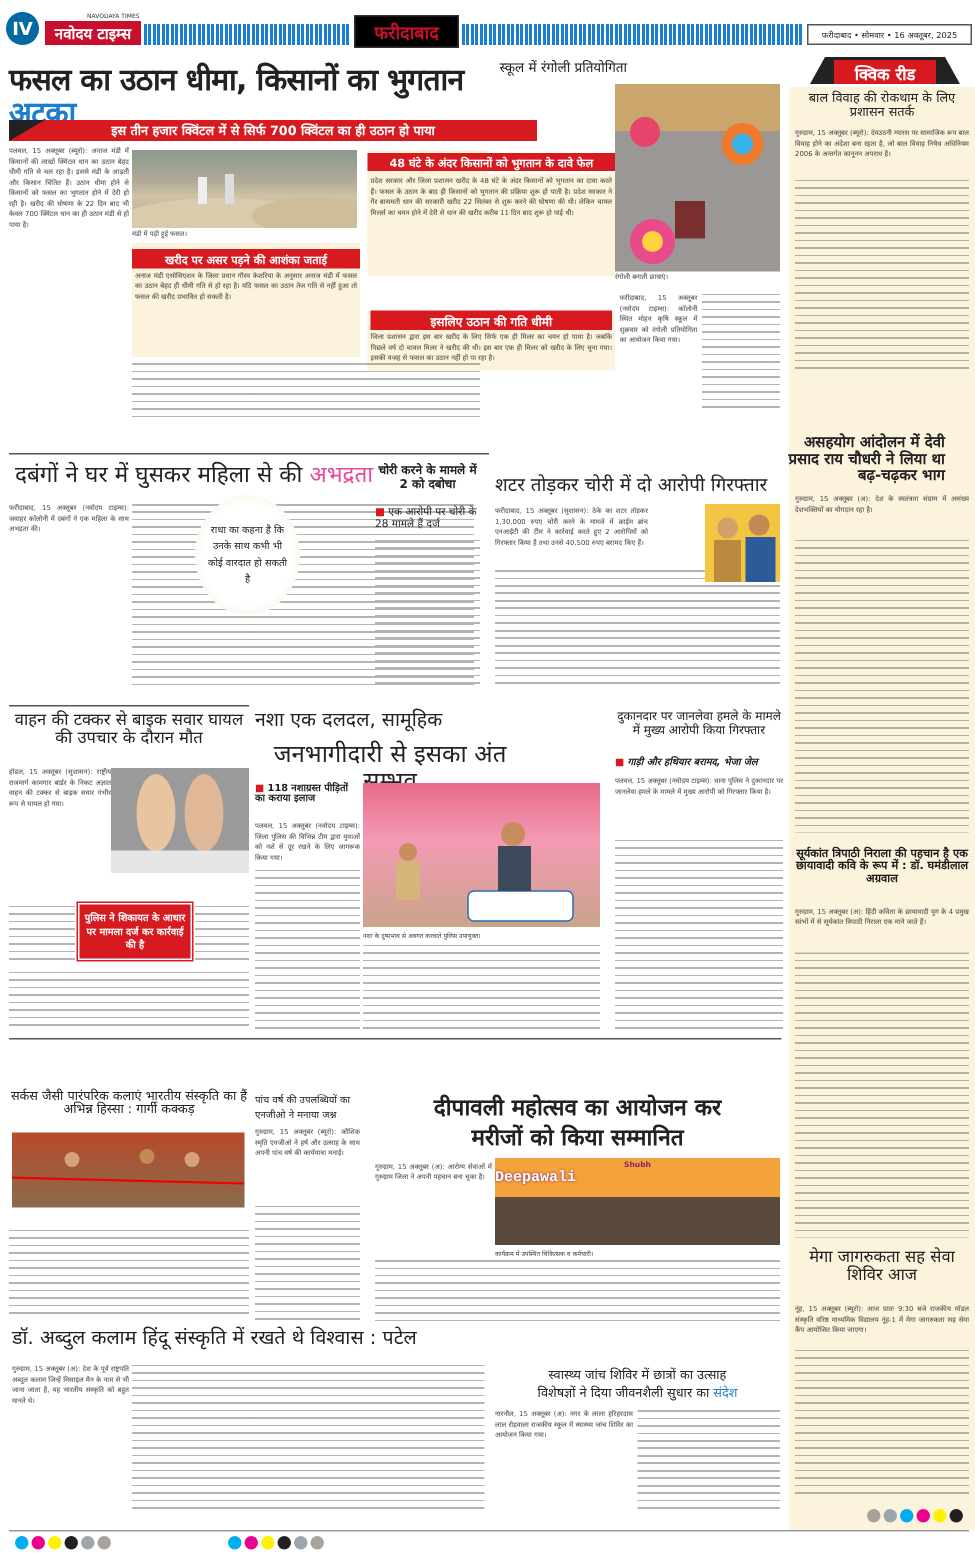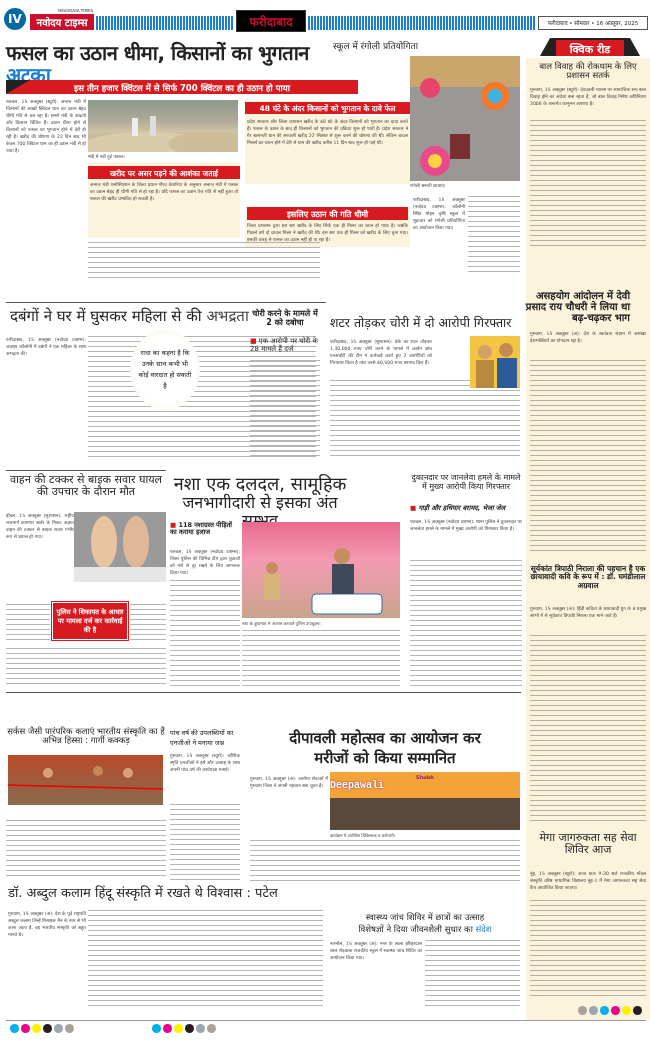--- a/index.html
+++ b/index.html
@@ -96,21 +96,21 @@
 <div class="abs h1" style="left:530px;top:565px;width:116px;font-size:7.5px;text-align:center;color:#1a1a1a">सूर्यकांत त्रिपाठी निराला की पहचान है एक छायावादी कवि के रूप में : डॉ. घमंडीलाल अग्रवाल</div>
 <div class="abs txt" style="left:530px;top:605px;width:116px;height:30px;overflow:hidden">गुरुग्राम, 15 अक्तूबर (अ): हिंदी कविता के छायावादी युग के 4 प्रमुख स्तंभों में से सूर्यकांत त्रिपाठी निराला एक माने जाते हैं।</div>
 <div class="abs lines" style="left:530px;top:635px;width:116px;height:190px"></div>
 
 <div class="abs h1" style="left:530px;top:832px;width:116px;font-size:11px;text-align:center;font-weight:normal">मेगा जागरुकता सह सेवा शिविर आज</div>
 <div class="abs txt" style="left:530px;top:870px;width:116px;height:30px;overflow:hidden">नूंह, 15 अक्तूबर (ब्यूरो): आज प्रातः 9:30 बजे राजकीय मॉडल संस्कृति वरिष्ठ माध्यमिक विद्यालय नूंह-1 में मेगा जागरुकता सह सेवा कैंप आयोजित किया जाएगा।</div>
 <div class="abs lines" style="left:530px;top:900px;width:116px;height:96px"></div>
 
 <div class="abs rule" style="left:6px;top:302px;width:320px"></div>
 <div class="abs h1" style="left:10px;top:308px;width:310px;font-size:15px;font-weight:normal">
-  <span>दबंगों ने घर में घुसकर महिला से की </span><span style="color:#404040">अभद्रता</span>
+  <span>दबंगों ने घर में घुसकर महिला से की </span><span style="color:#ec4899">अभद्रता</span>
 </div>
 <div class="abs txt" style="left:6px;top:336px;width:80px;height:124px;overflow:hidden">फरीदाबाद, 15 अक्तूबर (नवोदय टाइम्स): जवाहर कॉलोनी में दबंगों ने एक महिला के साथ अभद्रता की।</div>
 <div class="abs lines" style="left:88px;top:336px;width:228px;height:124px"></div>
 <div class="abs" style="left:130px;top:330px;width:70px;height:80px;border-radius:50%;background:radial-gradient(#fff 60%,#f4e6c8);display:flex;align-items:center;justify-content:center;text-align:center;font-size:6.5px;line-height:11px;padding:6px">राधा का कहना है कि उनके साथ कभी भी कोई वारदात हो सकती है</div>
 
 <div class="abs h1" style="left:250px;top:310px;width:70px;font-size:8px;text-align:center">चोरी करने के मामले में 2 को दबोचा</div>
 <div class="abs h1" style="left:250px;top:338px;width:70px;font-size:7px;font-weight:normal"><span style="color:#d71920">■ </span><span>एक आरोपी पर चोरी के 28 मामले हैं दर्ज</span></div>
 <div class="abs lines" style="left:250px;top:360px;width:70px;height:100px"></div>
 
 <div class="abs h1" style="left:330px;top:316px;width:190px;font-size:12.5px;font-weight:normal">शटर तोड़कर चोरी में दो आरोपी गिरफ्तार</div>
@@ -133,21 +133,21 @@
       <ellipse cx="30" cy="30" rx="13" ry="26" fill="#e8c4a0"></ellipse>
       <ellipse cx="62" cy="30" rx="13" ry="26" fill="#e0b898"></ellipse>
       <rect x="0" y="55" width="92" height="15" fill="#e6e6e6"></rect>
     </svg>
 </div>
 <div class="abs redbar" style="left:52px;top:602px;width:76px;height:38px;font-size:6.5px;text-align:center;line-height:9px;border:1px solid #fff;outline:1px solid #d71920;padding:2px">पुलिस ने शिकायत के आधार पर मामला दर्ज कर कार्रवाई की है</div>
 <div class="abs lines" style="left:6px;top:604px;width:44px;height:40px"></div>
 <div class="abs lines" style="left:130px;top:604px;width:36px;height:40px"></div>
 <div class="abs lines" style="left:6px;top:648px;width:160px;height:40px"></div>
 
-<div class="abs h1" style="left:170px;top:474px;width:180px;font-size:18px;text-align:center;font-weight:normal">नशा एक दलदल, सामूहिक</div>
+<div class="abs h1" style="left:170px;top:474px;width:180px;font-size:13px;text-align:left;font-weight:normal">नशा एक दलदल, सामूहिक</div>
 <div class="abs h1" style="left:170px;top:494px;width:180px;font-size:16px;text-align:center;font-weight:normal">जनभागीदारी से इसका अंत सम्भव</div>
 <div class="abs h1" style="left:170px;top:522px;width:70px;font-size:6.5px"><span style="color:#d71920">■ </span><span>118 नशाग्रस्त पीड़ितों का कराया इलाज</span></div>
 <div class="abs txt" style="left:170px;top:548px;width:70px;height:30px;overflow:hidden">पलवल, 15 अक्तूबर (नवोदय टाइम्स): जिला पुलिस की विभिन्न टीम द्वारा युवाओं को नशे से दूर रखने के लिए जागरूक किया गया।</div>
 <div class="abs lines" style="left:170px;top:580px;width:70px;height:110px"></div>
 <div class="abs photo" style="left:242px;top:522px;width:158px;height:96px;background:linear-gradient(180deg,#e86a8c 0%,#f49ab3 40%,#c9a48a 100%)">
   <svg width="158" height="96">
       <rect x="70" y="72" width="70" height="20" rx="4" fill="#fff" stroke="#2a6fb8"></rect>
       <circle cx="100" cy="34" r="8" fill="#c68e5f"></circle>
       <rect x="90" y="42" width="22" height="30" fill="#3c4a5c"></rect>
       <circle cx="30" cy="46" r="6" fill="#c68e5f"></circle>

